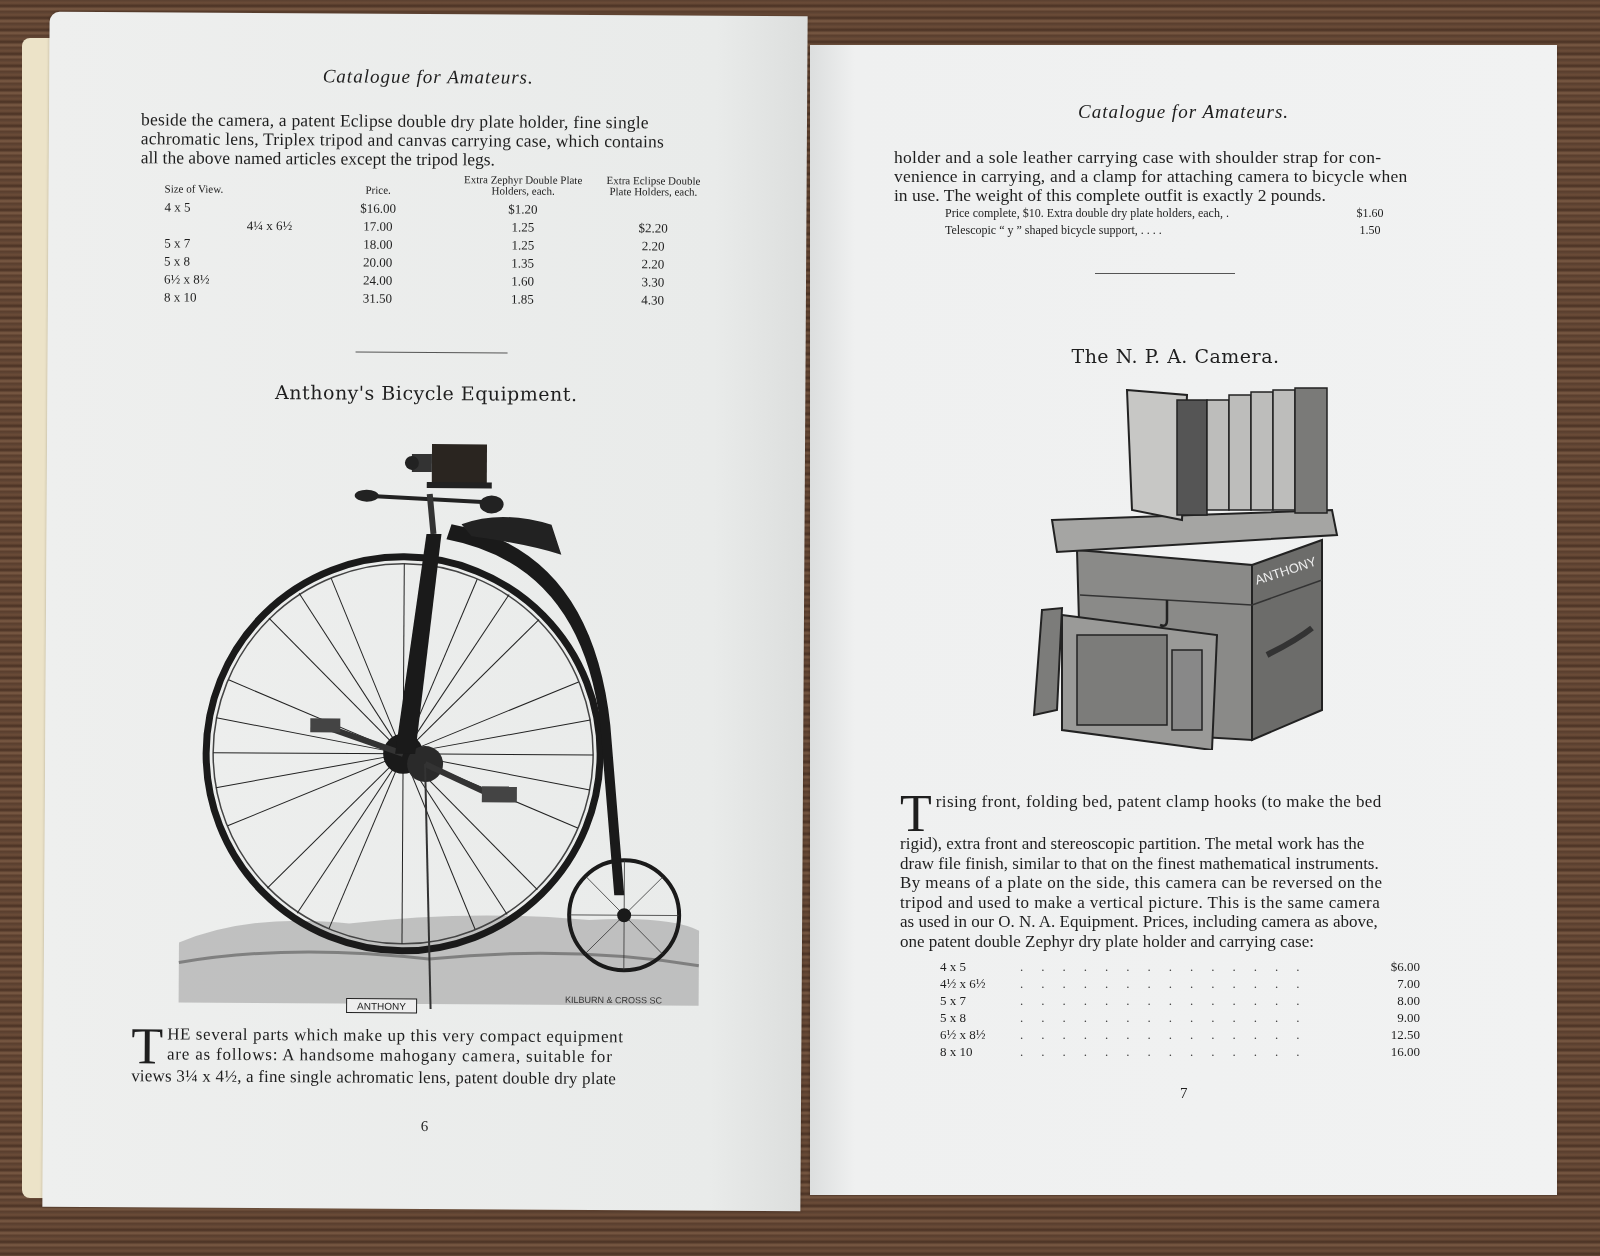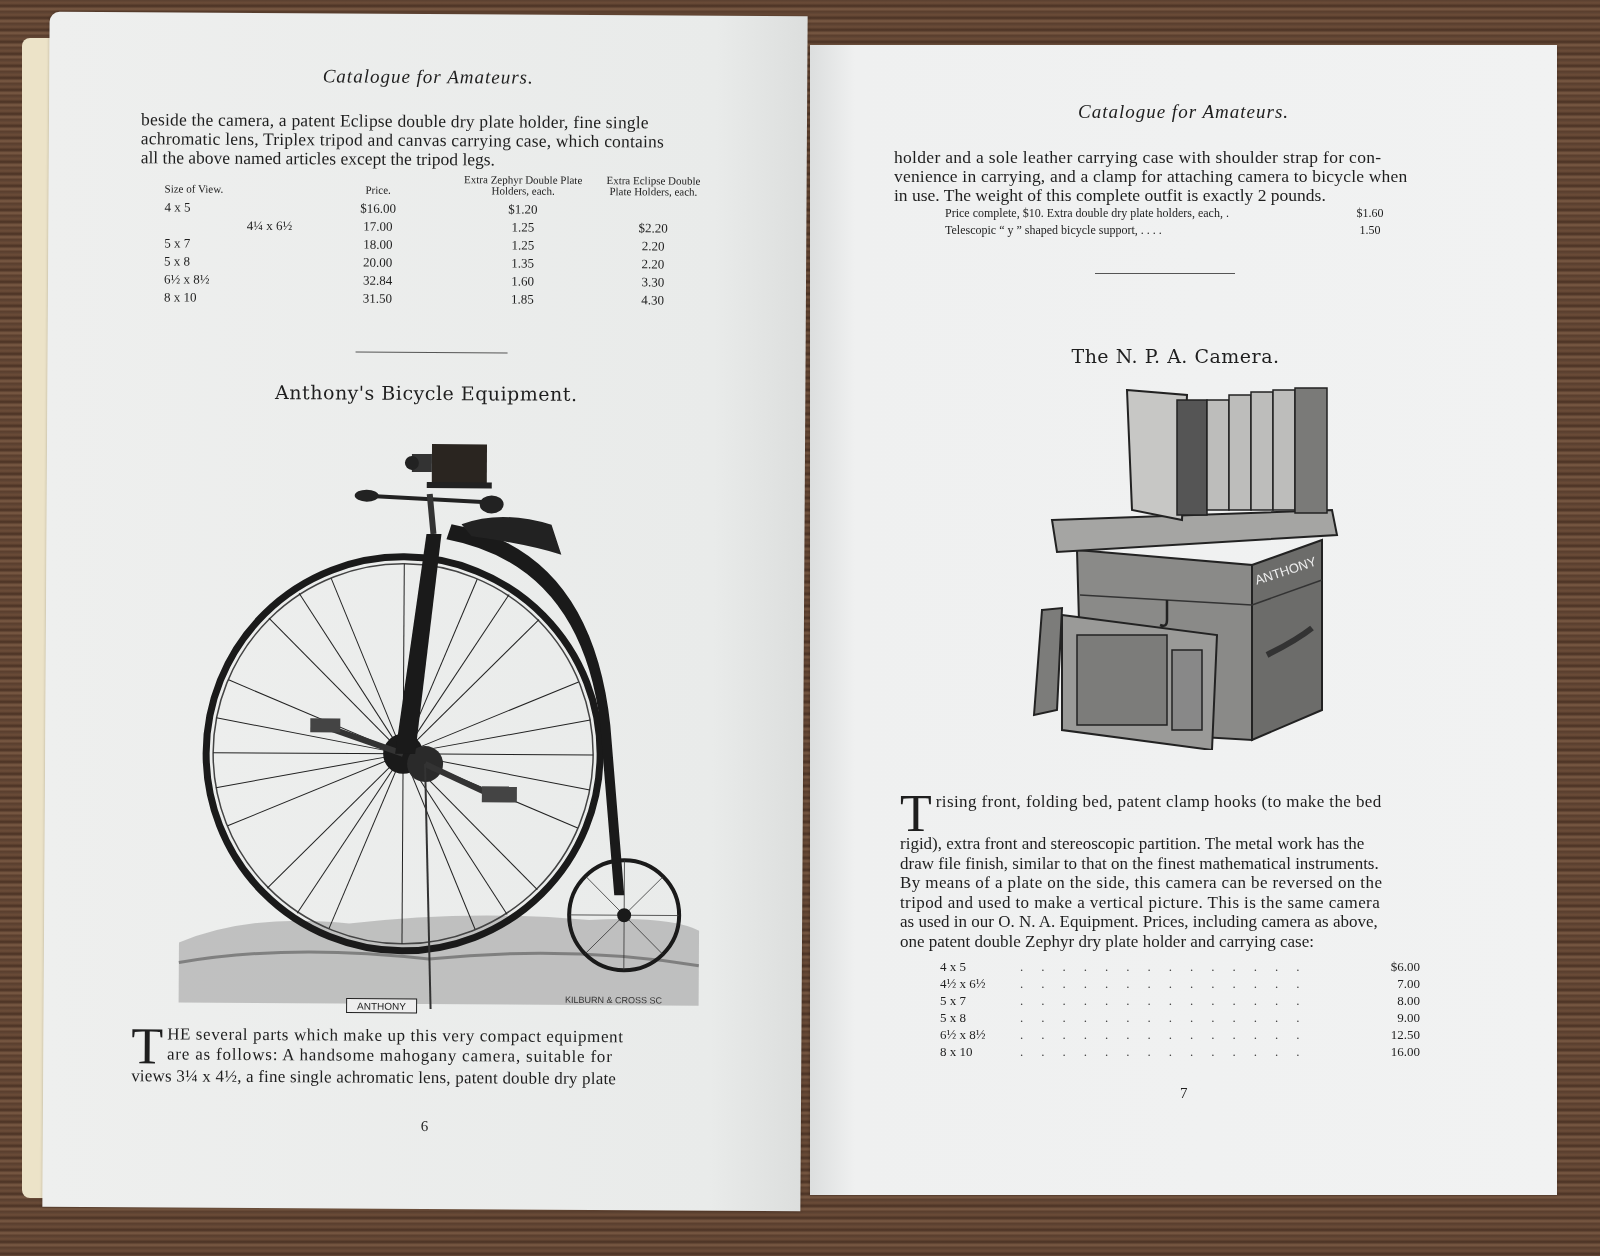--- a/index.html
+++ b/index.html
@@ -98,21 +98,21 @@
         <td>2.20</td>
       </tr>
       <tr>
         <td style="text-align:left">5 x 8</td>
         <td>20.00</td>
         <td>1.35</td>
         <td>2.20</td>
       </tr>
       <tr>
         <td style="text-align:left">6½ x 8½</td>
-        <td>32.84</td>
+        <td>24.00</td>
         <td>1.60</td>
         <td>3.30</td>
       </tr>
       <tr>
         <td style="text-align:left">8 x 10</td>
         <td>31.50</td>
         <td>1.85</td>
         <td>4.30</td>
       </tr>
     </tbody>

